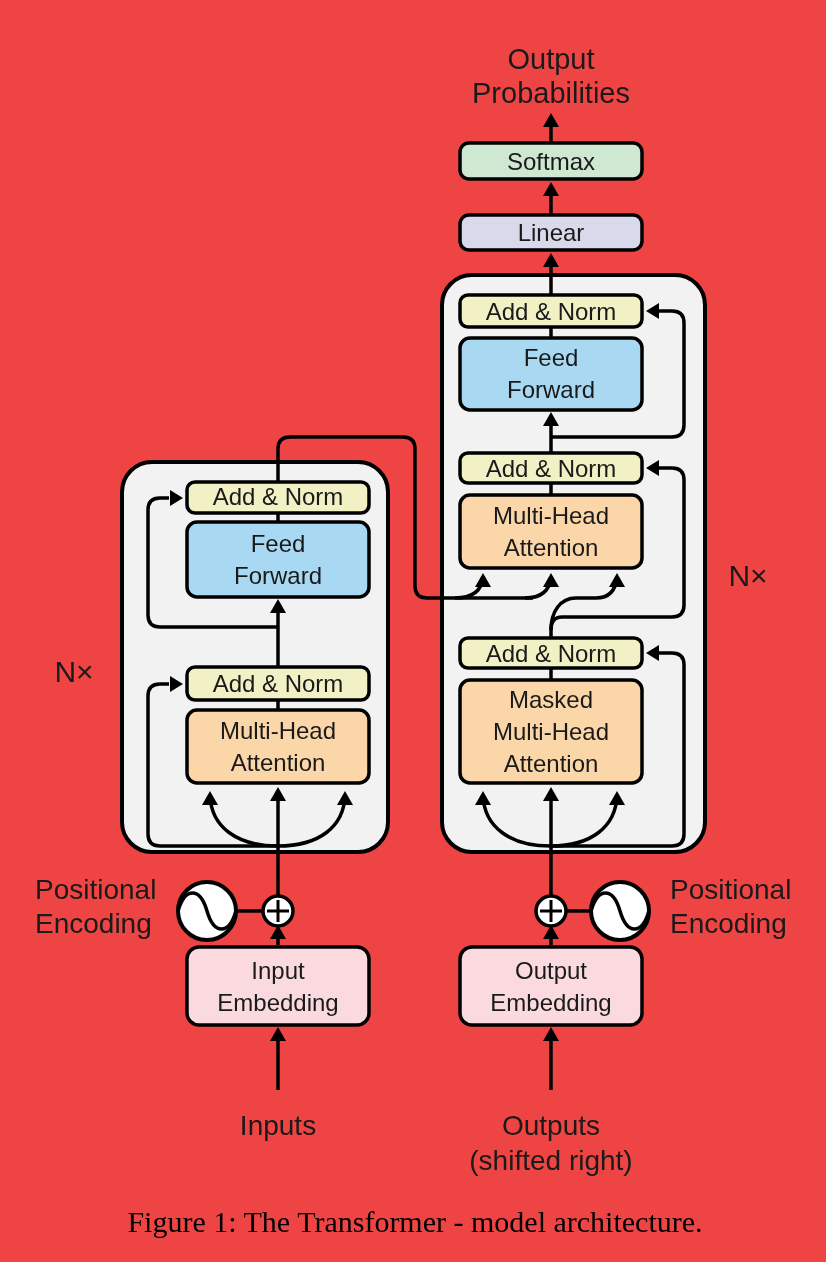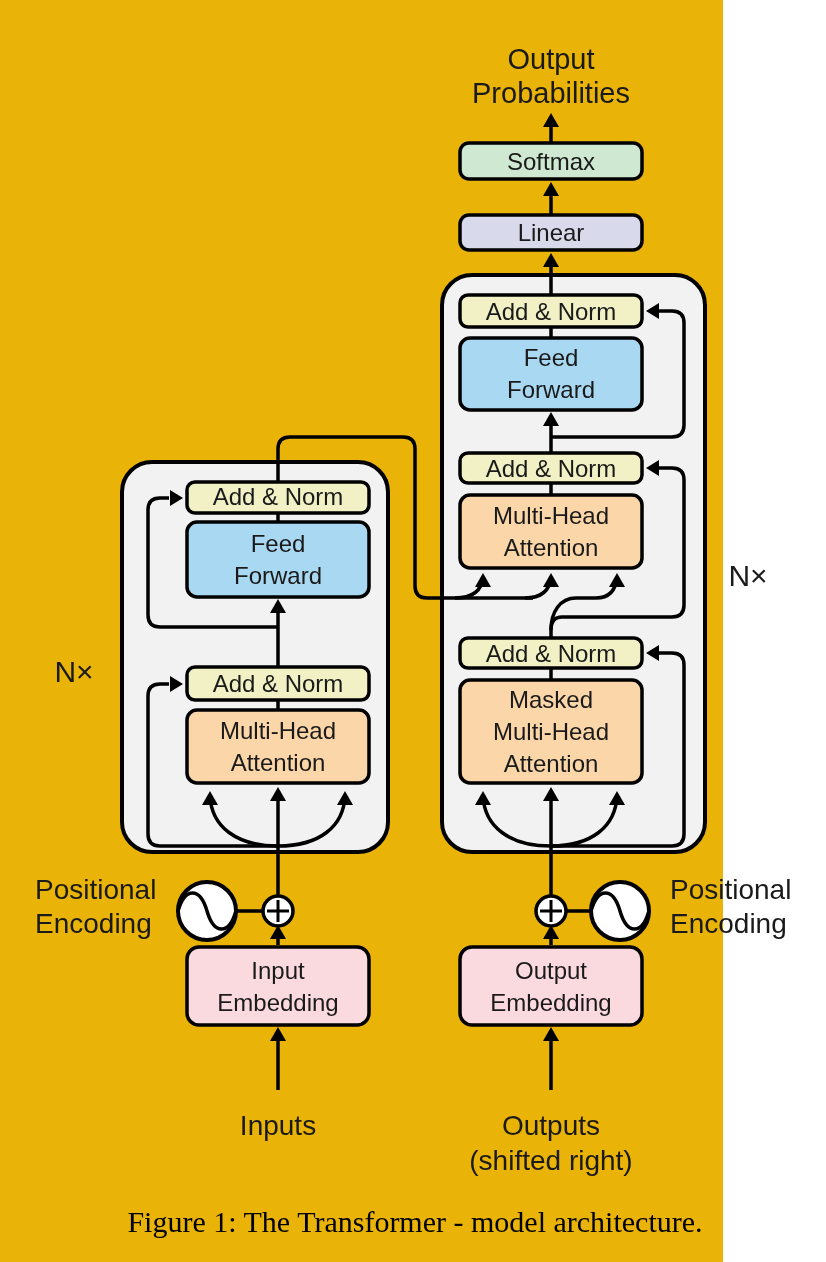--- a/index.html
+++ b/index.html
@@ -1,16 +1,16 @@
 <!DOCTYPE html>
 <html><head>
 <meta charset="utf-8">
 <style>
   html,body{margin:0;padding:0;background:#ffffff;}
-  .stage{width:723px;height:1262px;position:relative;background:#eab308;}
+  .stage{width:826px;height:1262px;position:relative;background:#ef4444;}
   svg{display:block;}
   .lbl{font-family:"Liberation Sans","DejaVu Sans",sans-serif;fill:#1a1a1a;}
   .boxlbl{font-size:24px;}
   .outerlbl{font-size:28px;}
   .biglbl{font-size:29px;}
   .nxlbl{font-size:30px;}
   .cap{font-family:"Liberation Serif","DejaVu Serif",serif;font-size:30px;fill:#000000;}
   .mid{text-anchor:middle;}
   .wire{fill:none;stroke:#000;stroke-width:3.5;}
   .ah{fill:#000;stroke:none;}

